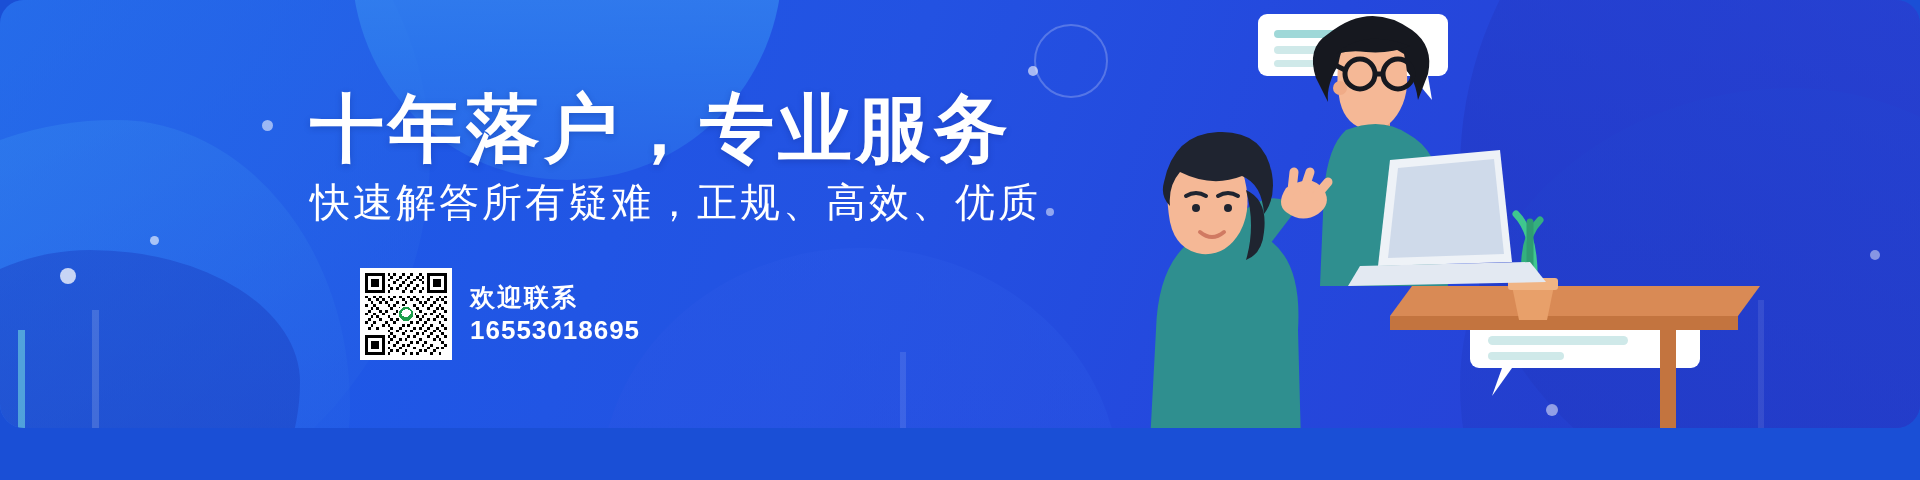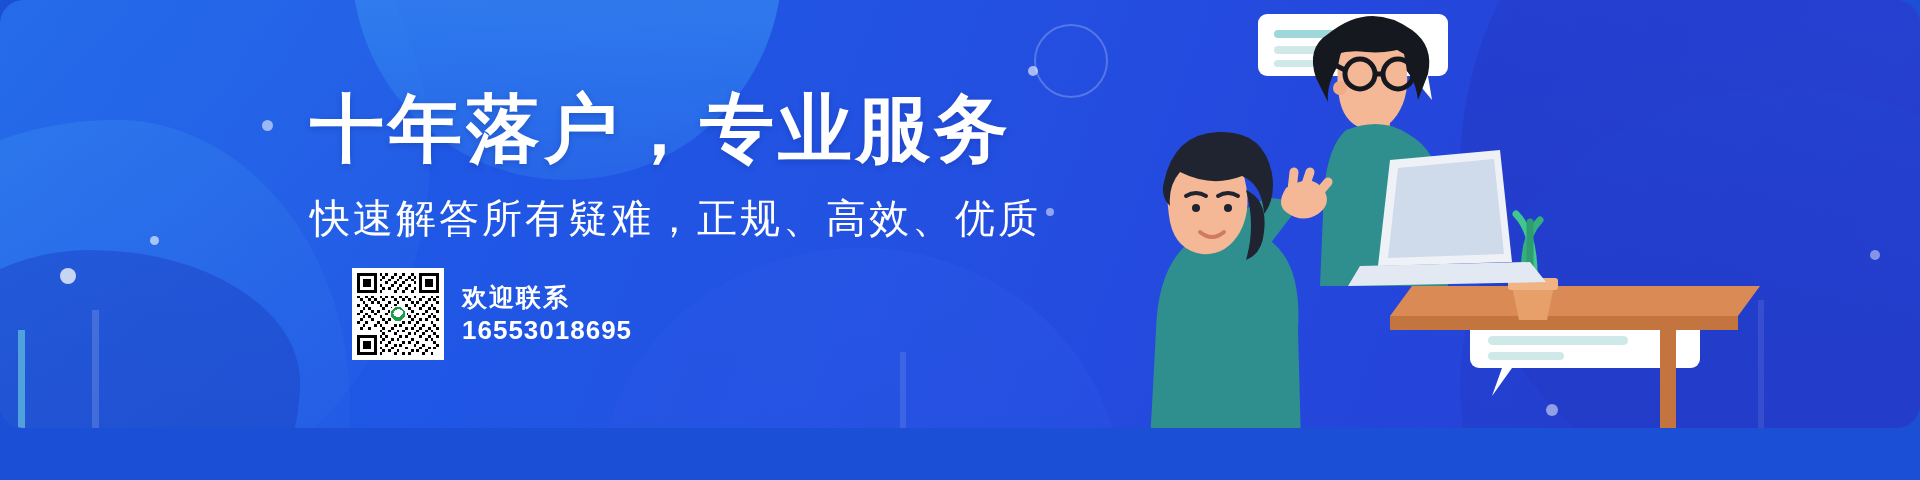--- a/index.html
+++ b/index.html
@@ -55,26 +55,26 @@
   .bar.teal{background:rgba(120,225,225,.55);}
 
   
   .copy{position:absolute;left:310px;top:92px;width:760px;}
   .headline{
     font-size:74px;line-height:1;font-weight:bold;color:#ffffff;
     letter-spacing:4px;white-space:nowrap;
     text-shadow:0 2px 6px rgba(10,30,110,.25);
   }
   .subline{
-    margin-top:32px;font-size:40px;line-height:1;font-weight:normal;color:#ffffff;
+    margin-top:16px;font-size:40px;line-height:1;font-weight:normal;color:#ffffff;
     letter-spacing:3px;white-space:nowrap;
   }
 
   
-  .contact{position:absolute;left:352px;top:268px;display:flex;align-items:center;gap:18px;}
+  .contact{position:absolute;left:360px;top:268px;display:flex;align-items:center;gap:18px;}
   .qr{
     width:92px;height:92px;background:#ffffff;padding:5px;box-sizing:border-box;
     display:block;
   }
   .qr svg{display:block;width:100%;height:100%;}
   .contact-text{display:flex;flex-direction:column;justify-content:center;gap:7px;}
   .contact-hi{font-size:25px;font-weight:bold;color:#ffffff;letter-spacing:2px;line-height:1;}
   .contact-phone{font-size:26px;font-weight:bold;color:#ffffff;letter-spacing:1px;line-height:1;}
 
   

